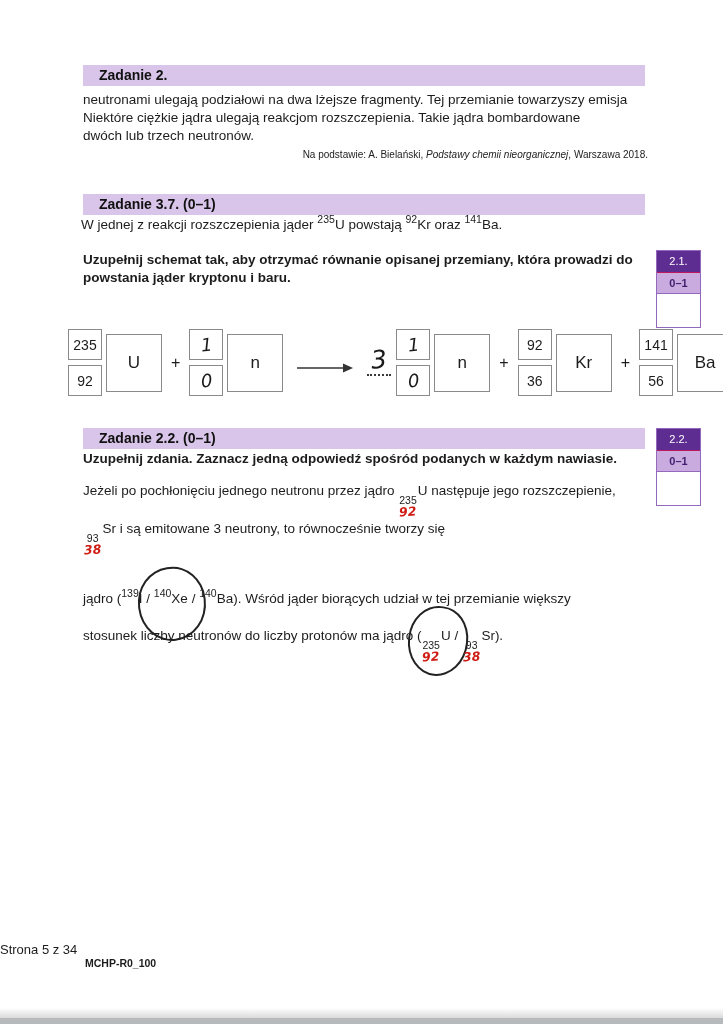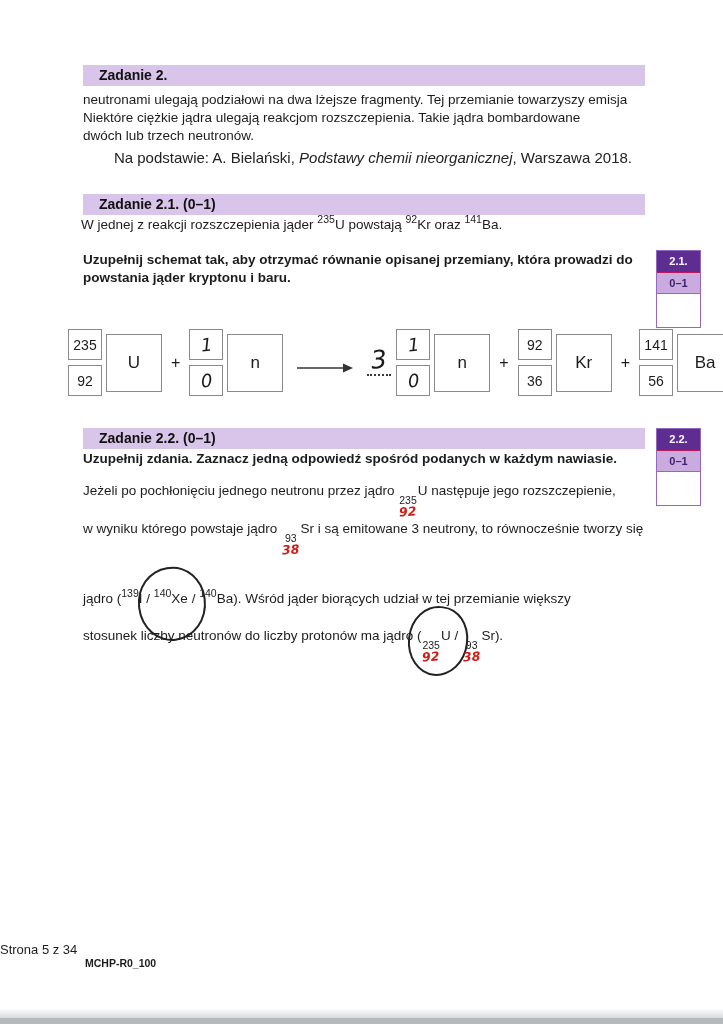--- a/index.html
+++ b/index.html
@@ -11,36 +11,36 @@
   
   .taskbar {
     position:absolute; left:83px; width:562px; height:21px;
     background:#d9c5e9; font-weight:bold; font-size:14px; line-height:21px;
     padding-left:16px; box-sizing:border-box; color:#111;
   }
 
   .bodytext { position:absolute; left:83px; top:91px; font-size:13.5px; line-height:18px; }
   .bodytext div { white-space:nowrap; }
 
-  .source { position:absolute; top:149px; right:91px; font-size:15px; color:#222; }
+  .source { position:absolute; top:149px; right:75px; font-size:10px; color:#222; }
   .source i { font-style:italic; }
 
   .intro21 { position:absolute; left:81px; top:217px; font-size:13.5px; white-space:nowrap; }
   .bold21 { position:absolute; left:83px; top:251px; font-size:13.5px; font-weight:bold; line-height:18px; }
   .bold21 div { white-space:nowrap; }
 
   .presup { font-size:10.5px; vertical-align:6px; line-height:0; letter-spacing:0; }
 
   
   .scorebox {
     position:absolute; left:656px; width:45px; border:1.5px solid #9468bd;
     box-sizing:border-box; background:#fff;
   }
   .scorebox .sb-id {
-    background:#5e2d91; color:#ffffff; font-weight:bold; font-size:11px;
+    background:#5e2d91; color:#ffffff; font-weight:normal; font-size:11px;
     text-align:center; height:21px; line-height:21px;
   }
   .scorebox .sb-pts {
     background:#c9abdf; color:#3f1f6e; font-weight:bold; font-size:11px;
     text-align:center; height:20px; line-height:20px; border-top:1px solid #be185d;
   }
   .scorebox .sb-blank { height:33px; background:#fff; border-top:1px solid #9468bd; }
 
   
   .equation { position:absolute; left:68px; top:329px; display:flex; align-items:center; }
@@ -104,21 +104,21 @@
     <span>Zadanie 2.</span>
   </div>
   <div class="bodytext">
     <div>neutronami ulegają podziałowi na dwa lżejsze fragmenty. Tej przemianie towarzyszy emisja</div>
     <div>Niektóre ciężkie jądra ulegają reakcjom rozszczepienia. Takie jądra bombardowane</div>
     <div>dwóch lub trzech neutronów.</div>
   </div>
   <div class="source"><span>Na podstawie: A. Bielański, </span><i>Podstawy chemii nieorganicznej</i><span>, Warszawa 2018.</span></div>
 
   <div class="taskbar" style="top:194px">
-    <span>Zadanie 2.1. (0–1)</span>
+    <span>Zadanie 3.7. (0–1)</span>
   </div>
   <div class="intro21"><span>W jednej z reakcji rozszczepienia jąder </span><sup class="presup">235</sup><span>U</span><span> powstają </span><sup class="presup">92</sup><span>Kr</span><span> oraz </span><sup class="presup">141</sup><span>Ba.</span></div>
   <div class="bold21">
     <div>Uzupełnij schemat tak, aby otrzymać równanie opisanej przemiany, która prowadzi do</div>
     <div>powstania jąder kryptonu i baru.</div>
   </div>
 
   <div class="scorebox" style="top:250px">
     <div class="sb-id">2.1.</div>
     <div class="sb-pts">0–1</div>
@@ -224,21 +224,21 @@
     <div class="sb-id">2.2.</div>
     <div class="sb-pts">0–1</div>
     <div class="sb-blank"></div>
   </div>
 
   <div class="l22" style="top:483px"><span>Jeżeli po pochłonięciu jednego neutronu przez jądro </span><span class="nucstack">
         <span class="ns-sup">235</span>
         <span class="ns-sub">92</span>
       </span><span>U</span><span> następuje jego rozszczepienie,</span></div>
 
-  <div class="l22" style="top:521px"><span>w wyniku którego powstaje jądro </span><span class="nucstack">
+  <div class="l22" style="top:521px"><span class="nucstack">
         <span class="ns-sup">93</span>
         <span class="ns-sub">38</span>
       </span><span>Sr</span><span> i są emitowane 3 neutrony, to równocześnie tworzy się</span></div>
 
   <div class="l22" style="top:558px"><span>jądro (</span><sup class="presup">139</sup><span>I</span><span> / </span><span class="circled"><span class="pen-circle xe"></span><sup class="presup">140</sup><span>Xe</span></span><span> / </span><sup class="presup">140</sup><span>Ba</span><span>). Wśród jąder biorących udział w tej przemianie większy</span></div>
 
   <div class="l22" style="top:595px"><span>stosunek liczby neutronów do liczby protonów ma jądro (</span><span class="circled"><span class="pen-circle u"></span><span class="nucstack">
           <span class="ns-sup">235</span>
           <span class="ns-sub">92</span>
         </span><span>U</span></span><span> / </span><span class="nucstack">

